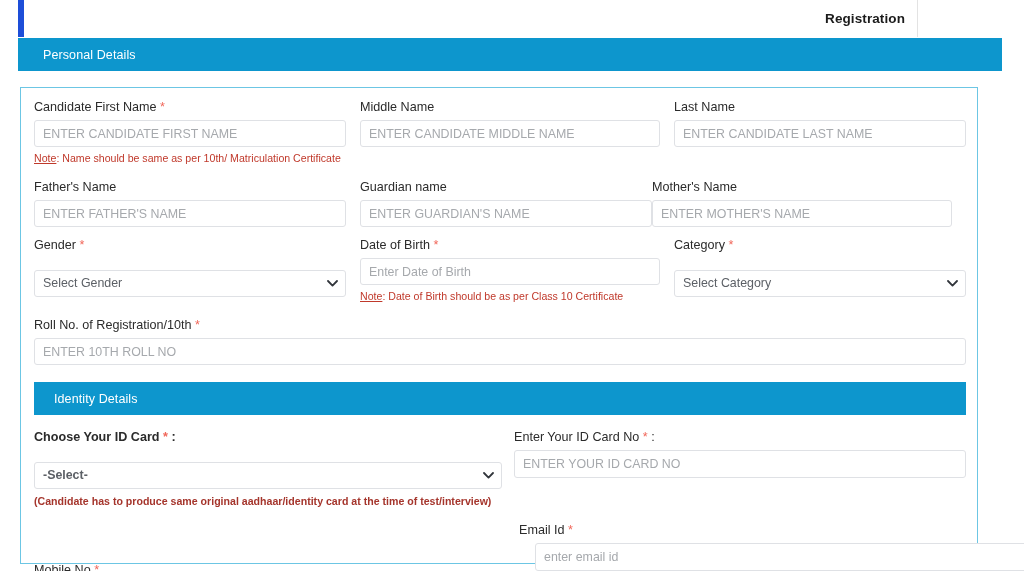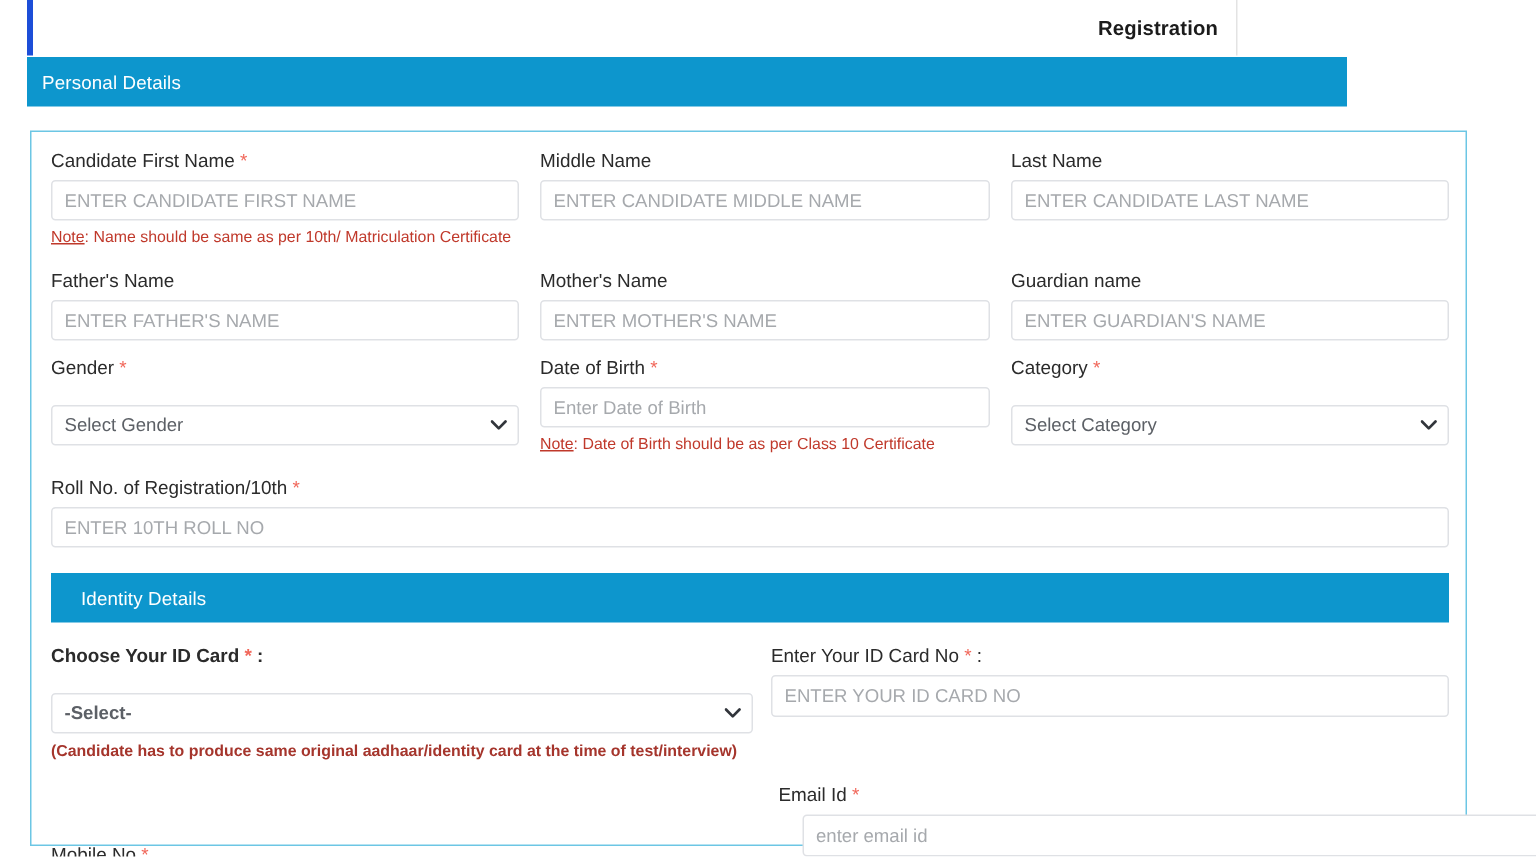--- a/index.html
+++ b/index.html
@@ -18,49 +18,49 @@
     width: 1024px;
     height: 571px;
     background: #ffffff;
   }
 
   
   .title-strip {
     position: absolute;
     left: 18px;
     top: 0;
-    width: 807px;
+    width: 900px;
     height: 37px;
     background: #ffffff;
-    border-left: 4px solid #1d4ed8;
+    border-left: 6px solid #1d4ed8;
     border-right: 1px solid #e3e3e3;
     box-sizing: border-box;
     display: flex;
     align-items: center;
     justify-content: flex-end;
     padding-right: 12px;
   }
   .page-title {
     font-size: 13.5px;
     font-weight: bold;
     color: #1b1b1b;
     letter-spacing: 0.1px;
   }
 
   
   .section-bar {
     position: absolute;
     left: 18px;
     top: 38px;
-    width: 880px;
+    width: 984px;
     height: 33px;
     background: #0d96cd;
     display: flex;
     align-items: center;
-    padding-left: 10px;
+    padding-left: 25px;
     box-sizing: border-box;
   }
   .section-bar-label {
     color: #ffffff;
     font-size: 12.5px;
     letter-spacing: 0.1px;
   }
 
   
   .card {
@@ -262,32 +262,32 @@
       <div class="spacer-14"></div>
 
       <div class="row">
         <div class="col c1">
           <div class="field-label">
             <span>Father's Name</span>
           </div>
           <input class="inp" type="text" placeholder="ENTER FATHER'S NAME" style="">
         </div>
 
+        <div class="col c3">
+          <div class="field-label">
+            <span>Guardian name</span>
+          </div>
+          <input class="inp" type="text" placeholder="ENTER GUARDIAN'S NAME" style="">
+        </div>
+
         <div class="col c2">
           <div class="field-label">
             <span>Mother's Name</span>
           </div>
           <input class="inp" type="text" placeholder="ENTER MOTHER'S NAME" style="">
-        </div>
-
-        <div class="col c3">
-          <div class="field-label">
-            <span>Guardian name</span>
-          </div>
-          <input class="inp" type="text" placeholder="ENTER GUARDIAN'S NAME" style="">
         </div>
       </div>
 
       <div class="spacer-10"></div>
 
       <div class="row">
         <div class="col c1">
           <div class="field-label">
             <span>Gender</span>
             <span class="req">*</span>

